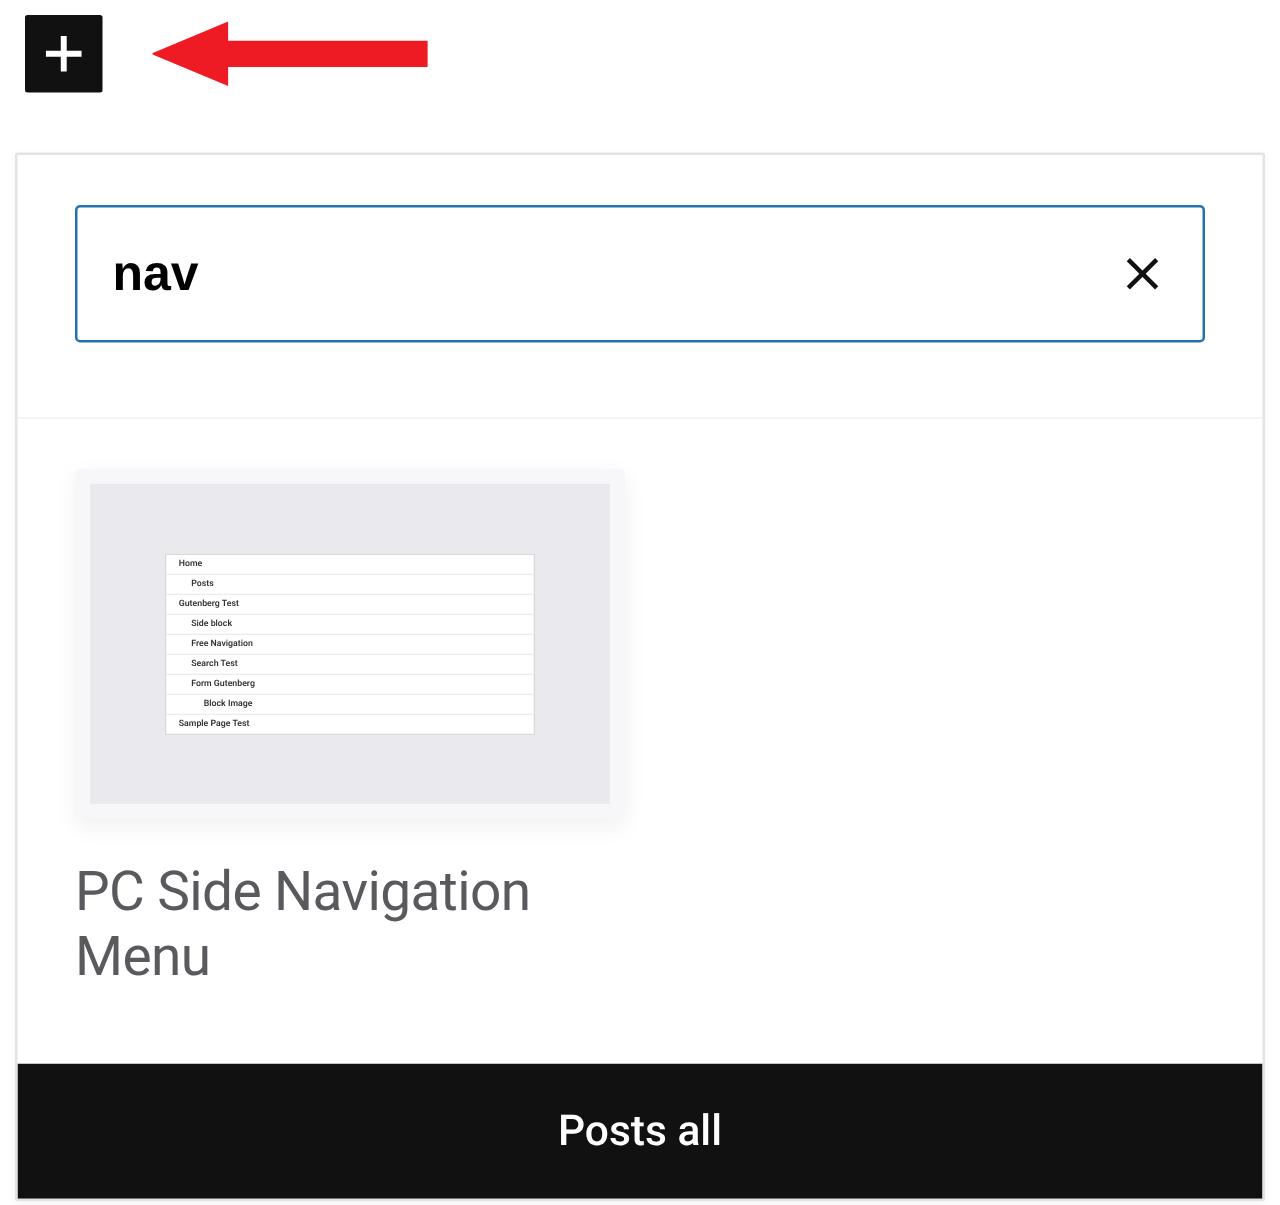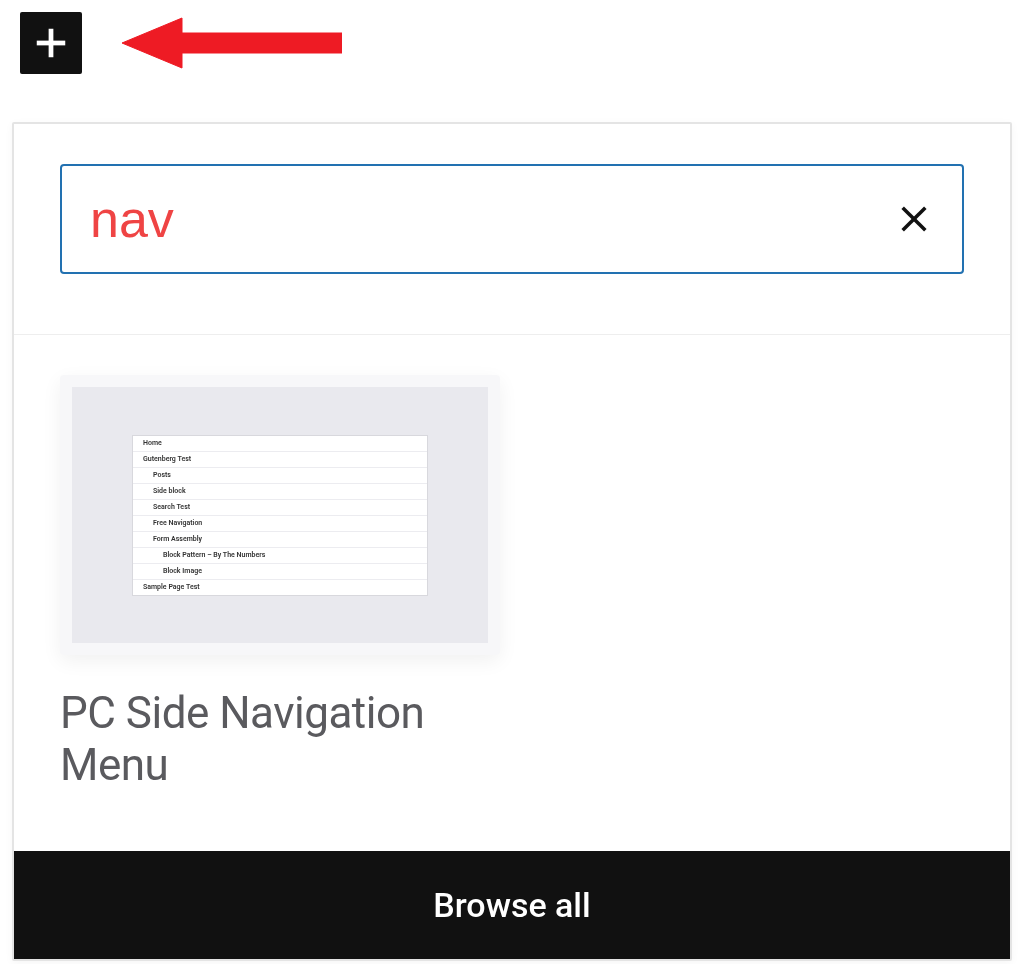--- a/index.html
+++ b/index.html
@@ -64,23 +64,24 @@
     border-radius: 4px;
     display: flex;
     align-items: center;
     padding: 0 28px;
     height: 110px;
   }
   .search-input {
     flex: 1;
     border: none;
     outline: none;
-    font-size: 52px;
-    color: #ef4444;
+    font-size: 40px;
+    color: #000000;
     background: transparent;
+    font-weight: bold;
   }
   .clear-btn {
     cursor: pointer;
     display: flex;
     align-items: center;
     justify-content: center;
     width: 40px;
     height: 40px;
   }
   .clear-btn svg {
@@ -179,30 +180,29 @@
       </div>
     </div>
   </div>
 
   <div class="results-section">
     <div class="result-card">
       <div class="preview">
         <div class="preview-inner">
           <div class="preview-list">
             <div class="row">Home</div>
+            <div class="row indent1">Posts</div>
             <div class="row">Gutenberg Test</div>
-            <div class="row indent1">Posts</div>
             <div class="row indent1">Side block</div>
+            <div class="row indent1">Free Navigation</div>
             <div class="row indent1">Search Test</div>
-            <div class="row indent1">Free Navigation</div>
-            <div class="row indent1">Form Assembly</div>
-            <div class="row indent2">Block Pattern – By The Numbers</div>
+            <div class="row indent1">Form Gutenberg</div>
             <div class="row indent2">Block Image</div>
             <div class="row">Sample Page Test</div>
           </div>
         </div>
       </div>
       <div class="result-title">PC Side Navigation Menu</div>
     </div>
   </div>
 
-  <div class="browse-all">Browse all</div>
+  <div class="browse-all">Posts all</div>
 </div>
 
 </body></html>

